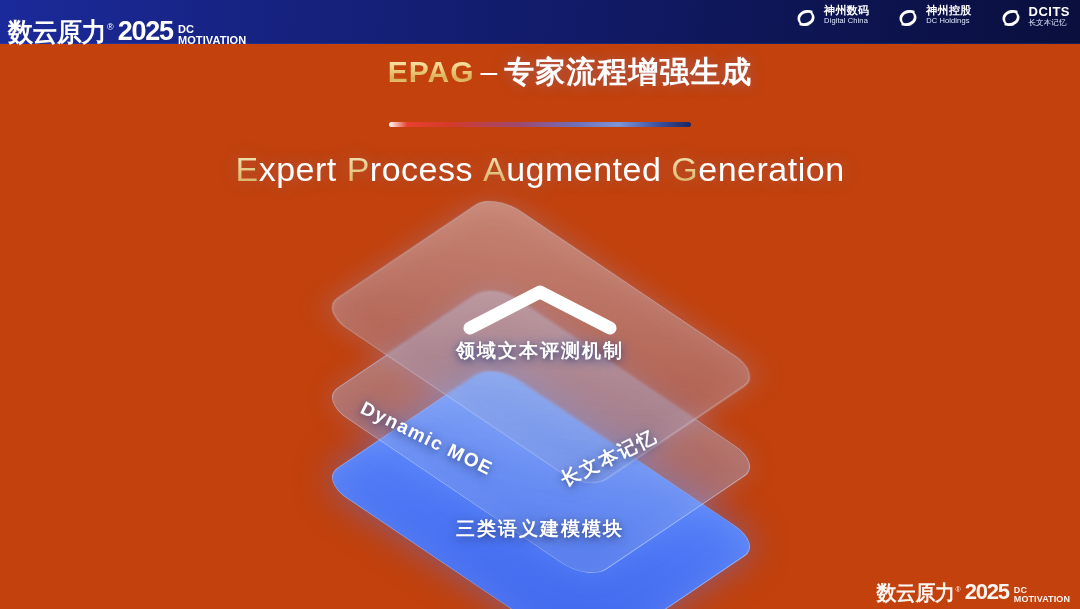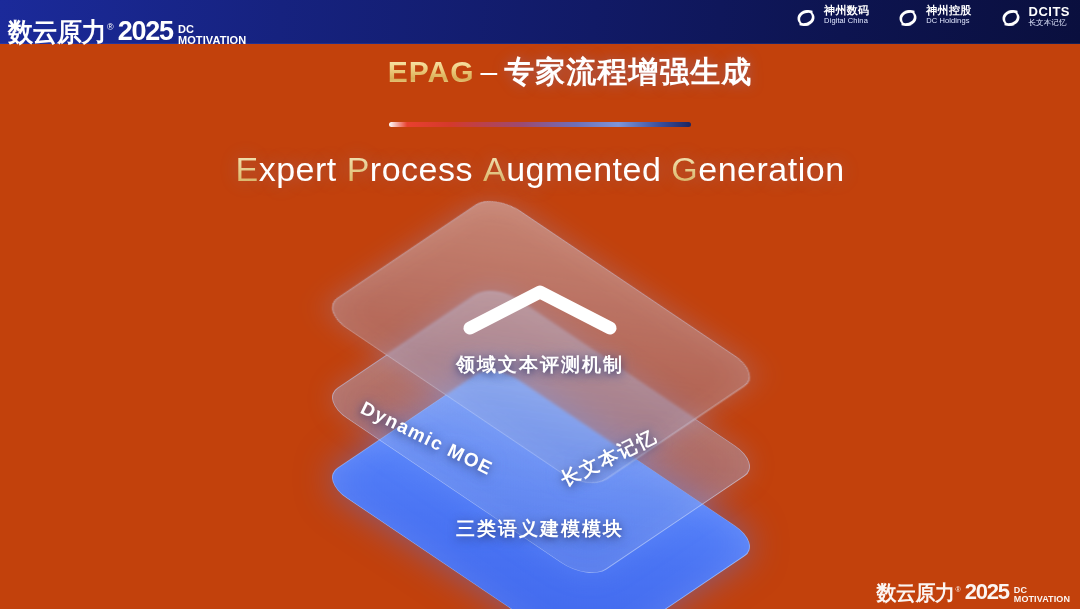--- a/index.html
+++ b/index.html
@@ -188,21 +188,21 @@
     left: 0; width: 100%;
     text-align: center;
     color: #ffffff;
     font-weight: 700;
     font-size: 19px;
     letter-spacing: 2px;
     white-space: nowrap;
     text-shadow: 0 2px 10px rgba(20,30,90,0.85), 0 0 16px rgba(160,190,255,0.45);
     z-index: 7;
   }
-  #label-top { top: 124px; }
+  #label-top { top: 110px; }
   #label-bot { top: 288px; font-size: 19px; }
 
   .side-label {
     position: absolute;
     color: #ffffff;
     font-weight: 700;
     font-size: 19px;
     letter-spacing: 2px;
     white-space: nowrap;
     z-index: 7;

